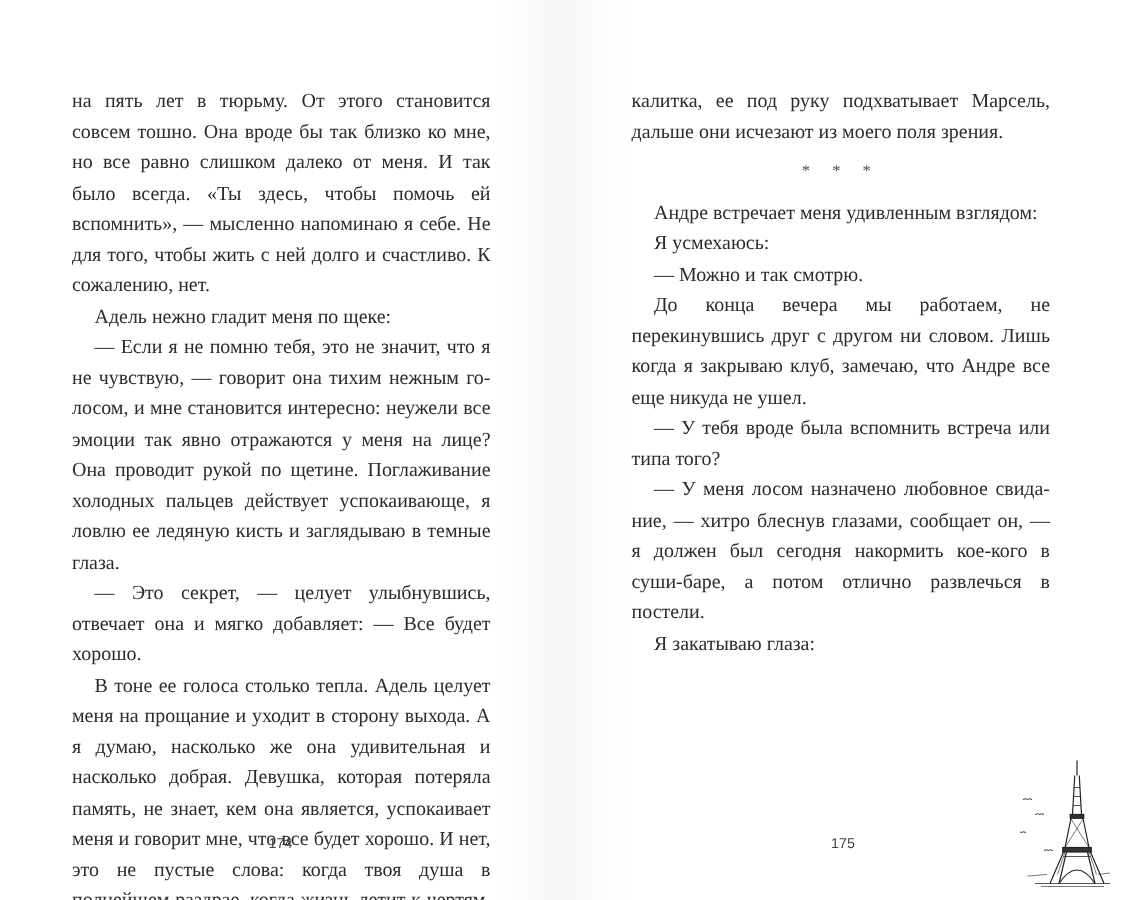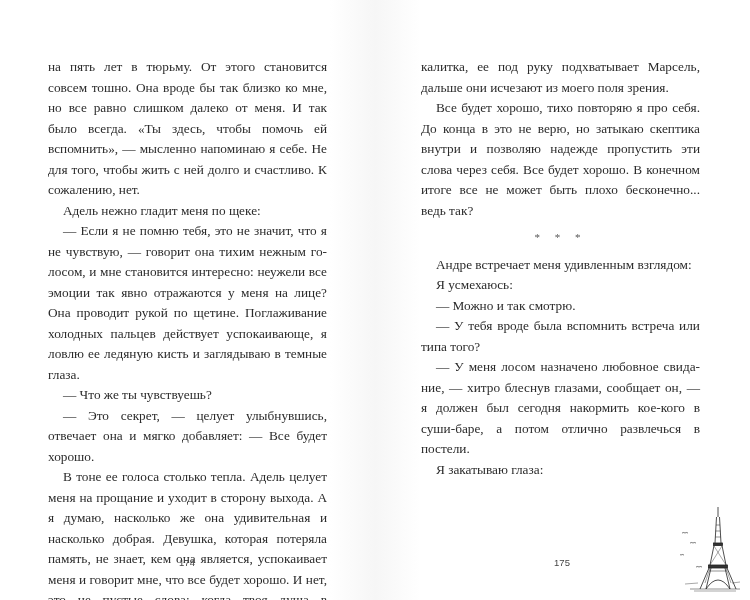--- a/index.html
+++ b/index.html
@@ -45,35 +45,34 @@
 </head>
 <body>
 
 <div class="spread">
 
   <div class="page left">
     <div class="text-block">
       <p class="noindent">на пять лет в тюрьму. От этого становится совсем тошно. Она вроде бы так близко ко мне, но все рав­но слишком далеко от меня. И так было всегда. «Ты здесь, чтобы помочь ей вспомнить», — мысленно напоминаю я себе. Не для того, чтобы жить с ней долго и счастливо. К сожалению, нет.</p>
       <p>Адель нежно гладит меня по щеке:</p>
       <p>— Если я не помню тебя, это не значит, что я не чувствую, — говорит она тихим нежным го­лосом, и мне становится интересно: неужели все эмоции так явно отражаются у меня на лице? Она проводит рукой по щетине. Поглаживание холод­ных пальцев действует успокаивающе, я ловлю ее ледяную кисть и заглядываю в темные глаза.</p>
-      <p>— Что же ты чувствуешь?</p>
       <p>— Это секрет, — целует улыбнувшись, отвечает она и мягко добавляет: — Все будет хорошо.</p>
       <p style="text-align-last: justify;">В тоне ее голоса столько тепла. Адель целует меня на прощание и уходит в сторону выхода. А я думаю, насколько же она удивительная и насколь­ко добрая. Девушка, которая потеряла память, не знает, кем она является, успокаивает меня и говорит мне, что все будет хорошо. И нет, это не пустые слова: когда твоя душа в полнейшем раздрае, когда жизнь летит к чертям, очень важно иметь челове­ка, который скажет, что все будет хорошо. Человека, который будет смотреть на тебя теплым, ласковым взглядом и вселит в тебя надежду на хороший ко­нец, хорошее начало или же на хорошую жизнь. Я смотрю ей вслед, за ней закрывается зеленая</p>
     </div>
     <div class="page-number">174</div>
   </div>
 
   <div class="page right">
     <div class="text-block">
       <p class="noindent">калитка, ее под руку подхватывает Марсель, дальше они исчезают из моего поля зрения.</p>
-      <p>Все будет хорошо, тихо повторяю я про себя. До конца в это не верю, но затыкаю скептика внутри и позволяю надежде пропустить эти слова через себя. Все будет хорошо. В конечном итоге все не может быть плохо бесконечно... ведь так?</p>
       <p class="scene-break">* * *</p>
       <p>Андре встречает меня удивленным взглядом:</p>
       <p>Я усмехаюсь:</p>
       <p>— Можно и так смотрю.</p>
+      <p>До конца вечера мы работаем, не перекинувшись друг с другом ни словом. Лишь когда я закрываю клуб, замечаю, что Андре все еще никуда не ушел.</p>
       <p>— У тебя вроде была вспомнить встреча или типа того?</p>
       <p>— У меня лосом назначено любовное свида­ние, — хитро блеснув глазами, сообщает он, — я должен был сегодня накормить кое-кого в суши-баре, а потом отлично развлечься в постели.</p>
       <p>Я закатываю глаза:</p>
 
     </div>
     <div class="page-number">175</div>
 
     <svg class="eiffel" viewBox="0 0 60 92">
       <g stroke="#222" fill="none" stroke-width="0.8">
 

